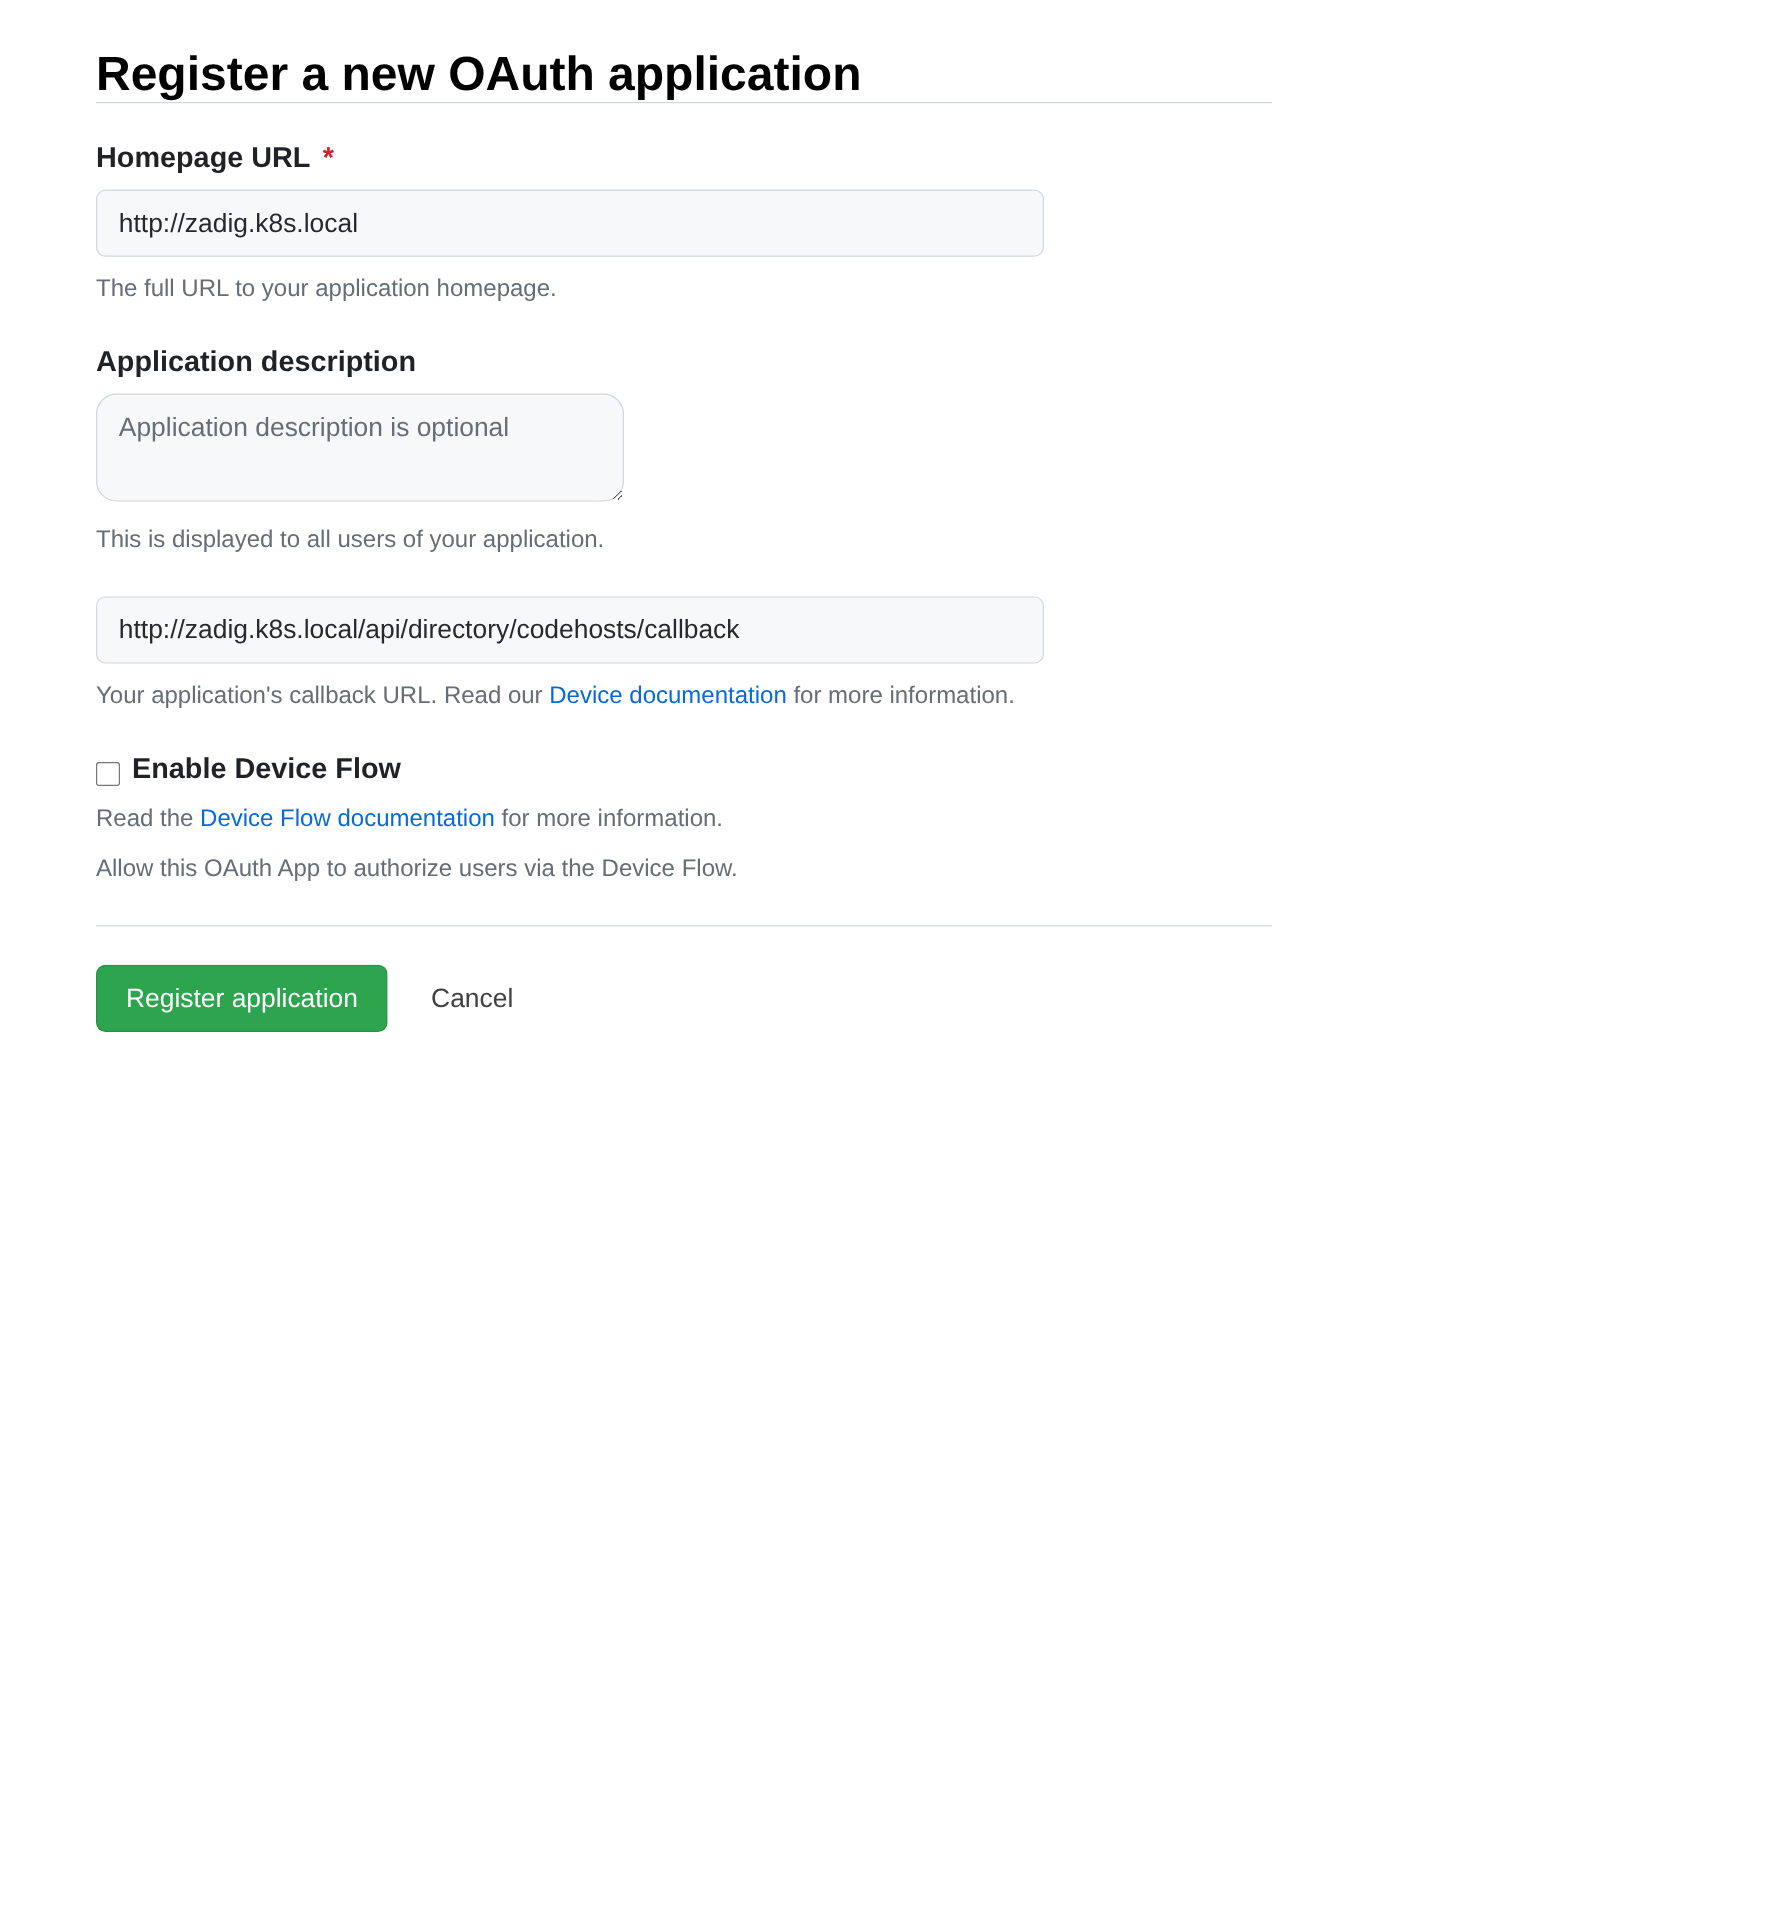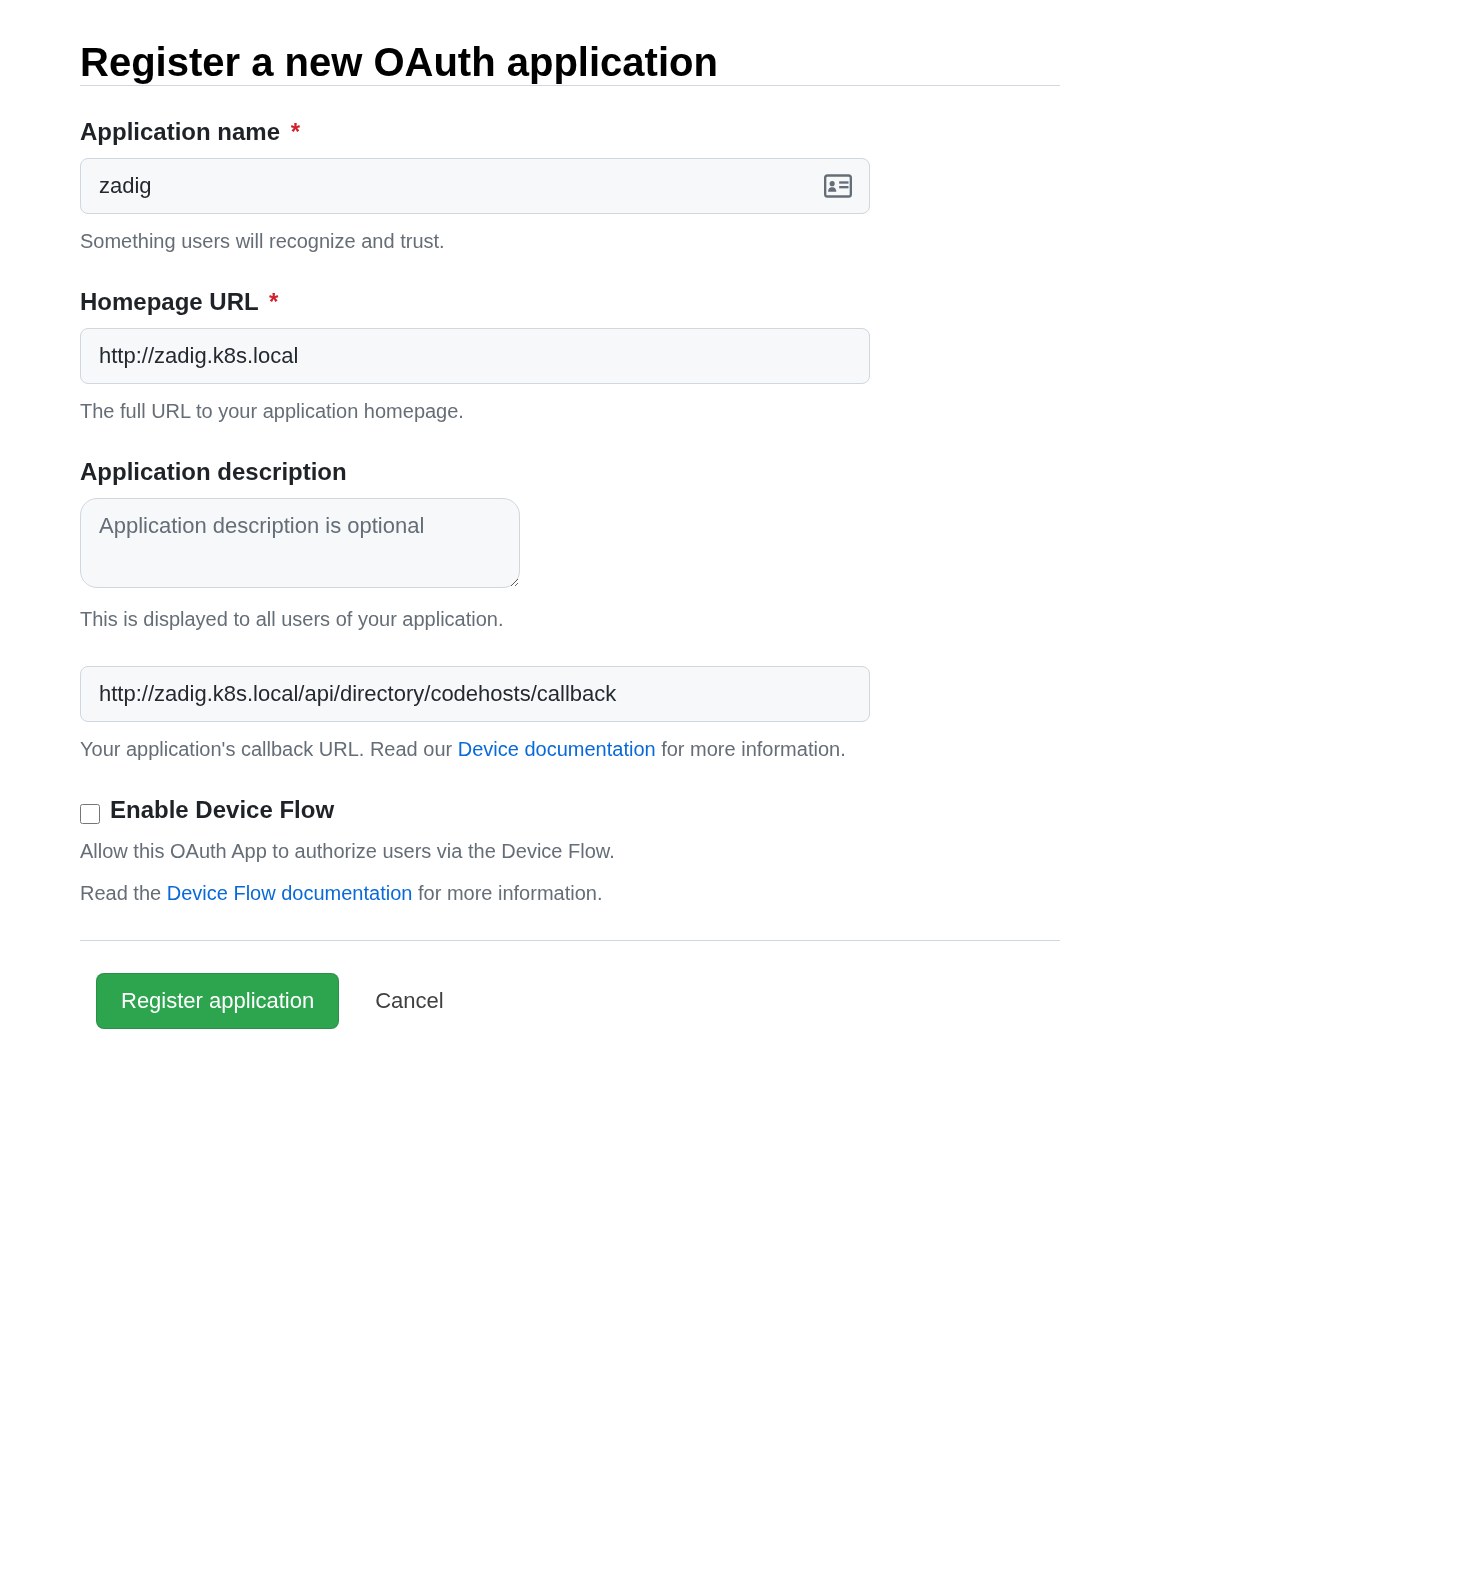--- a/index.html
+++ b/index.html
@@ -115,57 +115,39 @@
     .btn-primary {
       background: #2da44e;
       color: #ffffff;
       border: 1px solid rgba(27,31,36,0.15);
       border-radius: 8px;
       padding: 14px 24px;
       font-size: 22px;
       font-weight: 500;
       cursor: pointer;
       font-family: inherit;
-      margin-left: 16px;
     }
     .btn-link {
       color: #404040;
       font-size: 22px;
       font-weight: 500;
       text-decoration: none;
       cursor: pointer;
       background: none;
       border: none;
       font-family: inherit;
     }
   </style>
 </head>
 <body>
 
 <div class="container">
   <h1>Register a new OAuth application</h1>
   <hr class="divider">
 
-  <div class="form-group">
-    <label class="form-label">
-      <span>Application name</span>
-      <span class="required">*</span>
-    </label>
-    <div class="input-wrapper" style="max-width:790px;">
-      <input type="text" class="text-input" value="zadig" style="">
-      <svg class="badge-icon" viewBox="0 0 24 20">
-        <rect x="1" y="1" width="22" height="18" rx="2" fill="none" stroke="#656d76" stroke-width="2"></rect>
-        <circle cx="7" cy="8" r="2.2" fill="#656d76"></circle>
-        <path d="M3.5 15 C3.5 12 5 11 7 11 C9 11 10.5 12 10.5 15 Z" fill="#656d76"></path>
-        <rect x="13" y="6" width="8" height="2" fill="#656d76"></rect>
-        <rect x="13" y="10" width="8" height="2" fill="#656d76"></rect>
-      </svg>
-    </div>
-    <p class="help-text">Something users will recognize and trust.</p>
-  </div>
 
   <div class="form-group">
     <label class="form-label">
       <span>Homepage URL</span>
       <span class="required">*</span>
     </label>
     <input type="text" class="text-input" value="http://zadig.k8s.local" style="">
     <p class="help-text">The full URL to your application homepage.</p>
   </div>
 
@@ -180,24 +162,24 @@
     <p class="help-text">
       <span>Your application's callback URL. Read our </span><a href="#" class="link">Device documentation</a><span> for more information.</span>
     </p>
   </div>
 
   <div class="form-group">
     <div class="checkbox-row">
       <input type="checkbox" class="checkbox" style="">
       <span class="checkbox-label">Enable Device Flow</span>
     </div>
-    <p class="help-text">Allow this OAuth App to authorize users via the Device Flow.</p>
     <p class="help-text">
       <span>Read the </span><a href="#" class="link">Device Flow documentation</a><span> for more information.</span>
     </p>
+    <p class="help-text">Allow this OAuth App to authorize users via the Device Flow.</p>
   </div>
 
   <hr class="divider">
 
   <div class="button-row">
     <button class="btn-primary">Register application</button>
     <button class="btn-link">Cancel</button>
   </div>
 </div>
 

